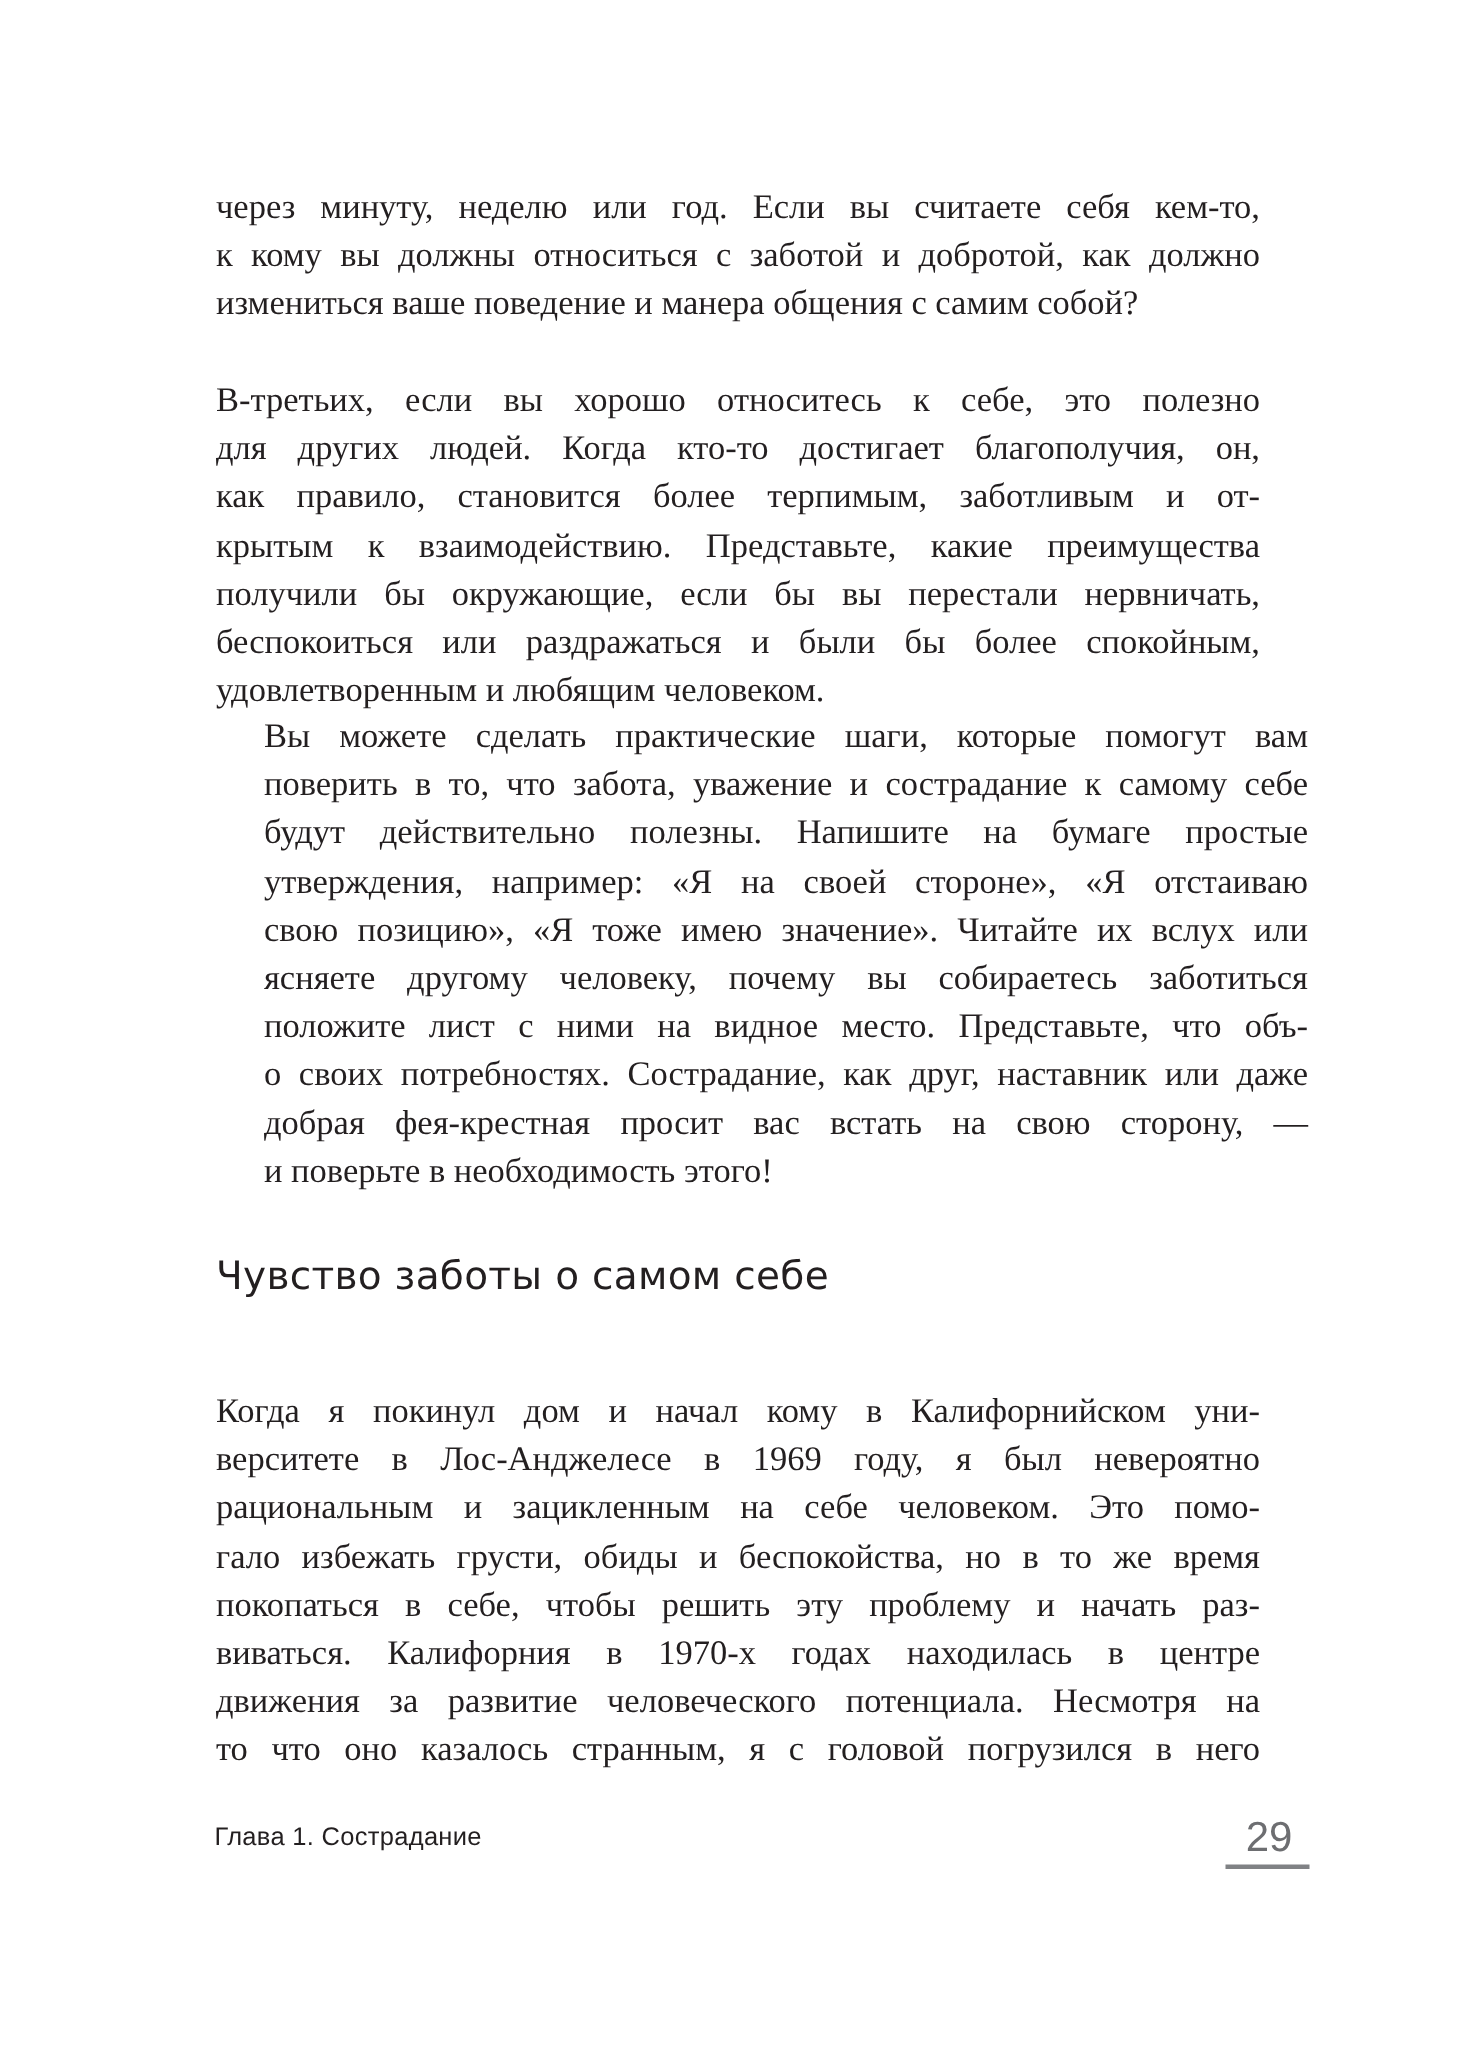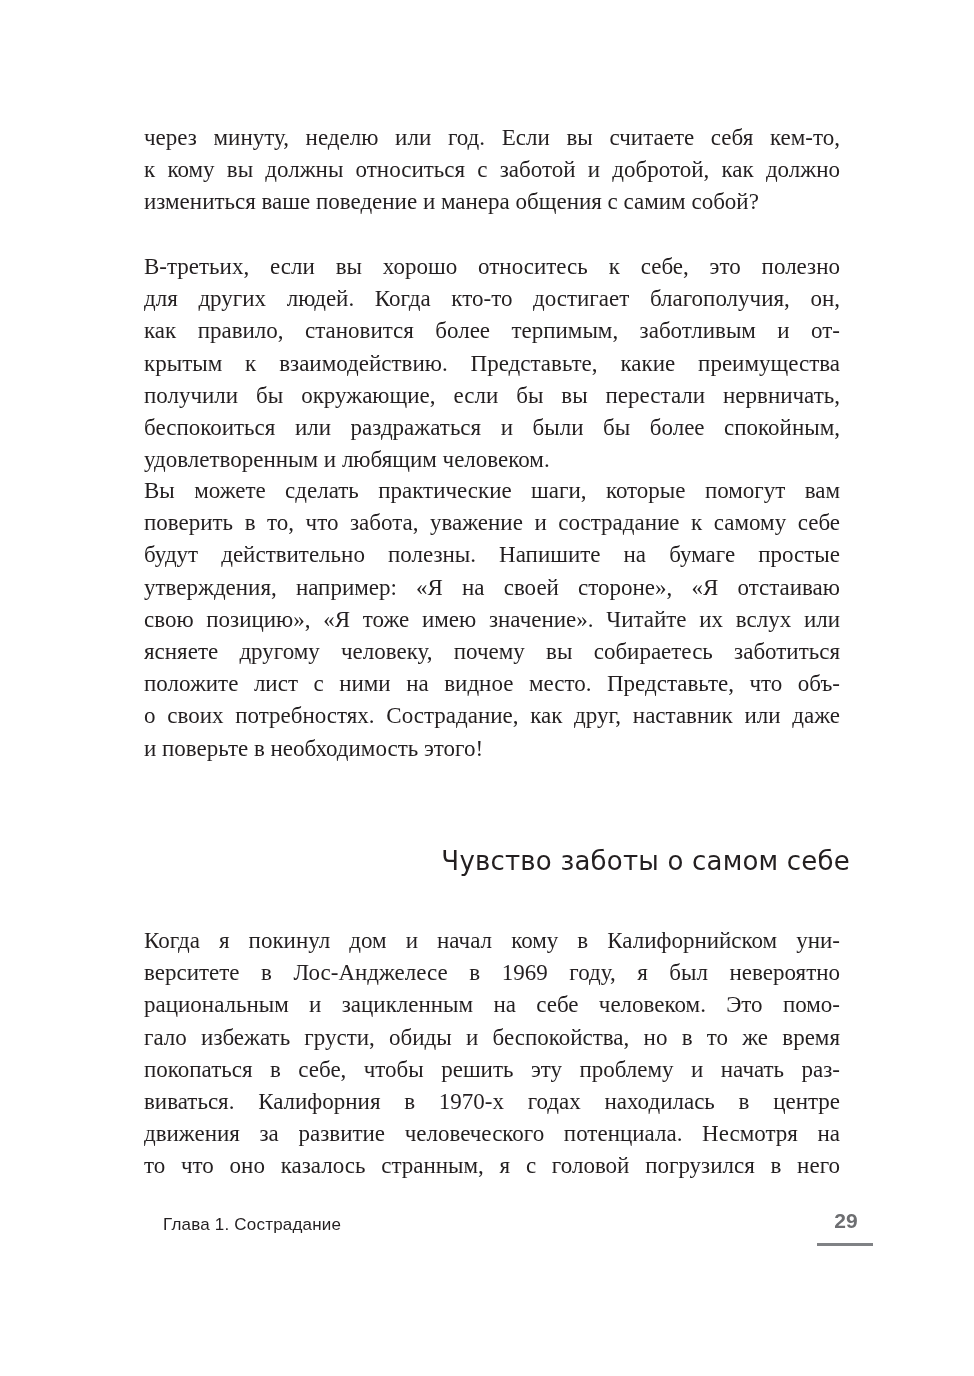--- a/index.html
+++ b/index.html
@@ -40,56 +40,55 @@
       white-space: nowrap;
       text-align: justify;
       text-align-last: justify;
       height: 32.2px;
     }
     .line.last {
       text-align-last: left;
     }
     #p1 { top: 122px; }
     #p2 { top: 251px; }
-    #p3 { top: 475px; }
+    #p3 { top: 475px; margin-left: 32px; }
     #p4 { top: 925px; }
 
     .heading {
       position: absolute;
       top: 836px;
       left: 144px;
       width: 696px;
-      text-align: right;
+      text-align: left;
       font-family: "DejaVu Sans", "Liberation Sans", sans-serif;
       font-size: 26px;
       letter-spacing: 0.2px;
       color: #231f20;
-      margin: 10px;
+      margin: 0;
       font-weight: normal;
     }
 
     .footer-chapter {
       position: absolute;
       top: 1215px;
       left: 143px;
       font-family: "Liberation Sans", "DejaVu Sans", sans-serif;
       font-size: 17px;
       color: #231f20;
       letter-spacing: 0.2px;
-      margin-left: 20px;
     }
     .footer-page {
       position: absolute;
       top: 1209px;
       left: 820px;
       width: 52px;
       text-align: center;
       font-family: "Liberation Sans", "DejaVu Sans", sans-serif;
-      font-weight: bold;
-      font-size: 21px;
+      font-weight: normal;
+      font-size: 28px;
       color: #6d6e71;
     }
     .footer-rule {
       position: absolute;
       top: 1243px;
       left: 817px;
       width: 56px;
       height: 3px;
       background: #808285;
     }
@@ -122,20 +121,21 @@
   <div class="text-block" id="p3">
     <p class="para">
       <span class="line">Вы можете сделать практические шаги, которые помогут вам</span>
       <span class="line">поверить в то, что забота, уважение и сострадание к самому себе</span>
       <span class="line">будут действительно полезны. Напишите на бумаге простые</span>
       <span class="line">утверждения, например: «Я на своей стороне», «Я отстаиваю</span>
       <span class="line">свою позицию», «Я тоже имею значение». Читайте их вслух или</span>
       <span class="line">ясняете другому человеку, почему вы собираетесь заботиться</span>
       <span class="line">положите лист с ними на видное место. Представьте, что объ-</span>
       <span class="line">о своих потребностях. Сострадание, как друг, наставник или даже</span>
+      <span class="line">добрая фея-крестная просит вас встать на свою сторону, —</span>
       <span class="line last">и поверьте в необходимость этого!</span>
     </p>
   </div>
 
   <h2 class="heading">Чувство заботы о самом себе</h2>
 
   <div class="text-block" id="p4">
     <p class="para">
       <span class="line">Когда я покинул дом и начал кому в Калифорнийском уни-</span>
       <span class="line">верситете в Лос-Анджелесе в 1969 году, я был невероятно</span>

